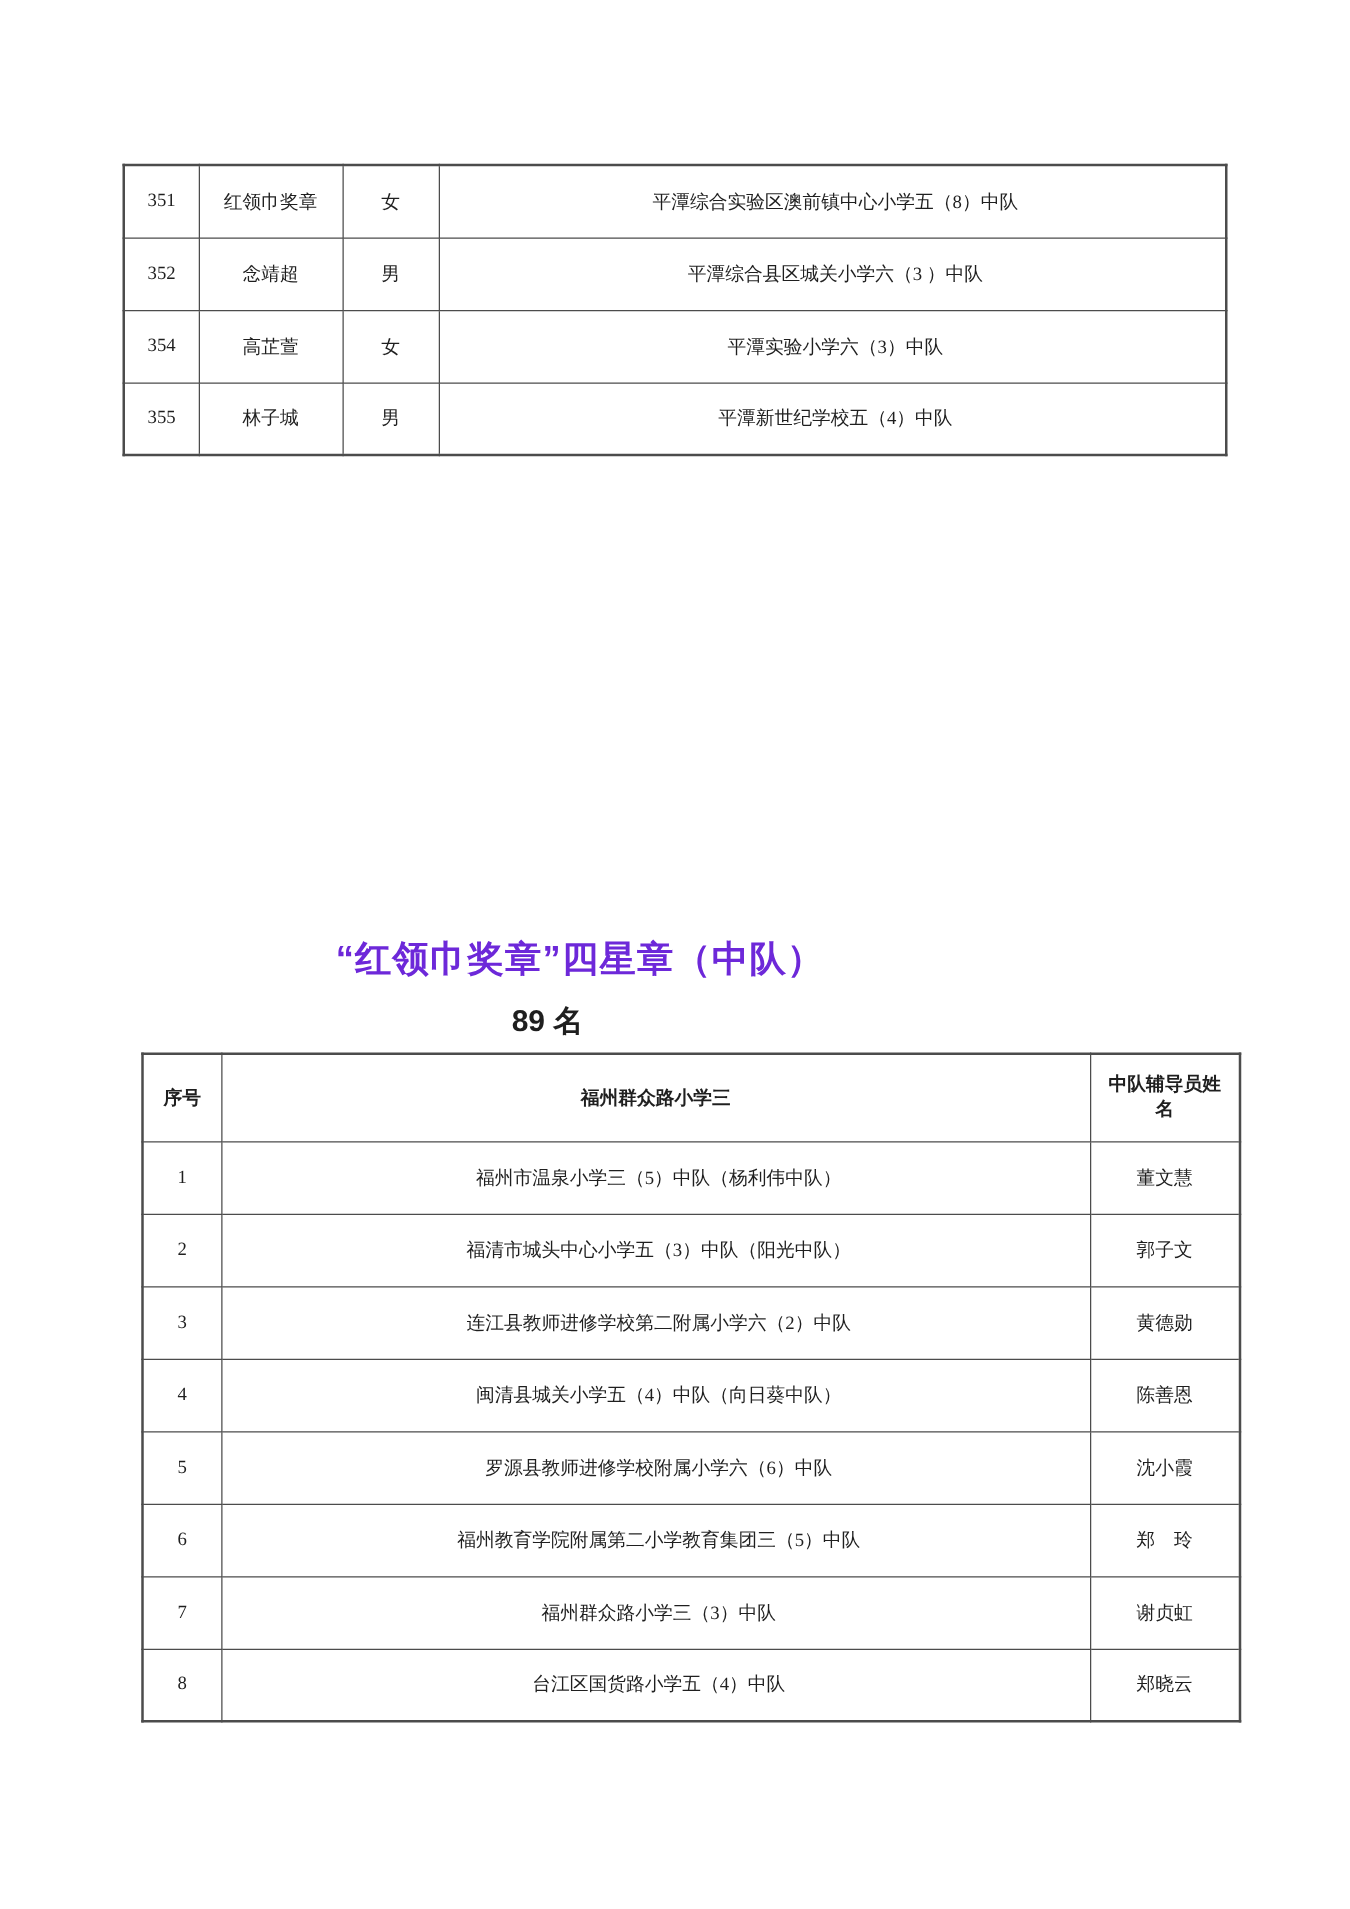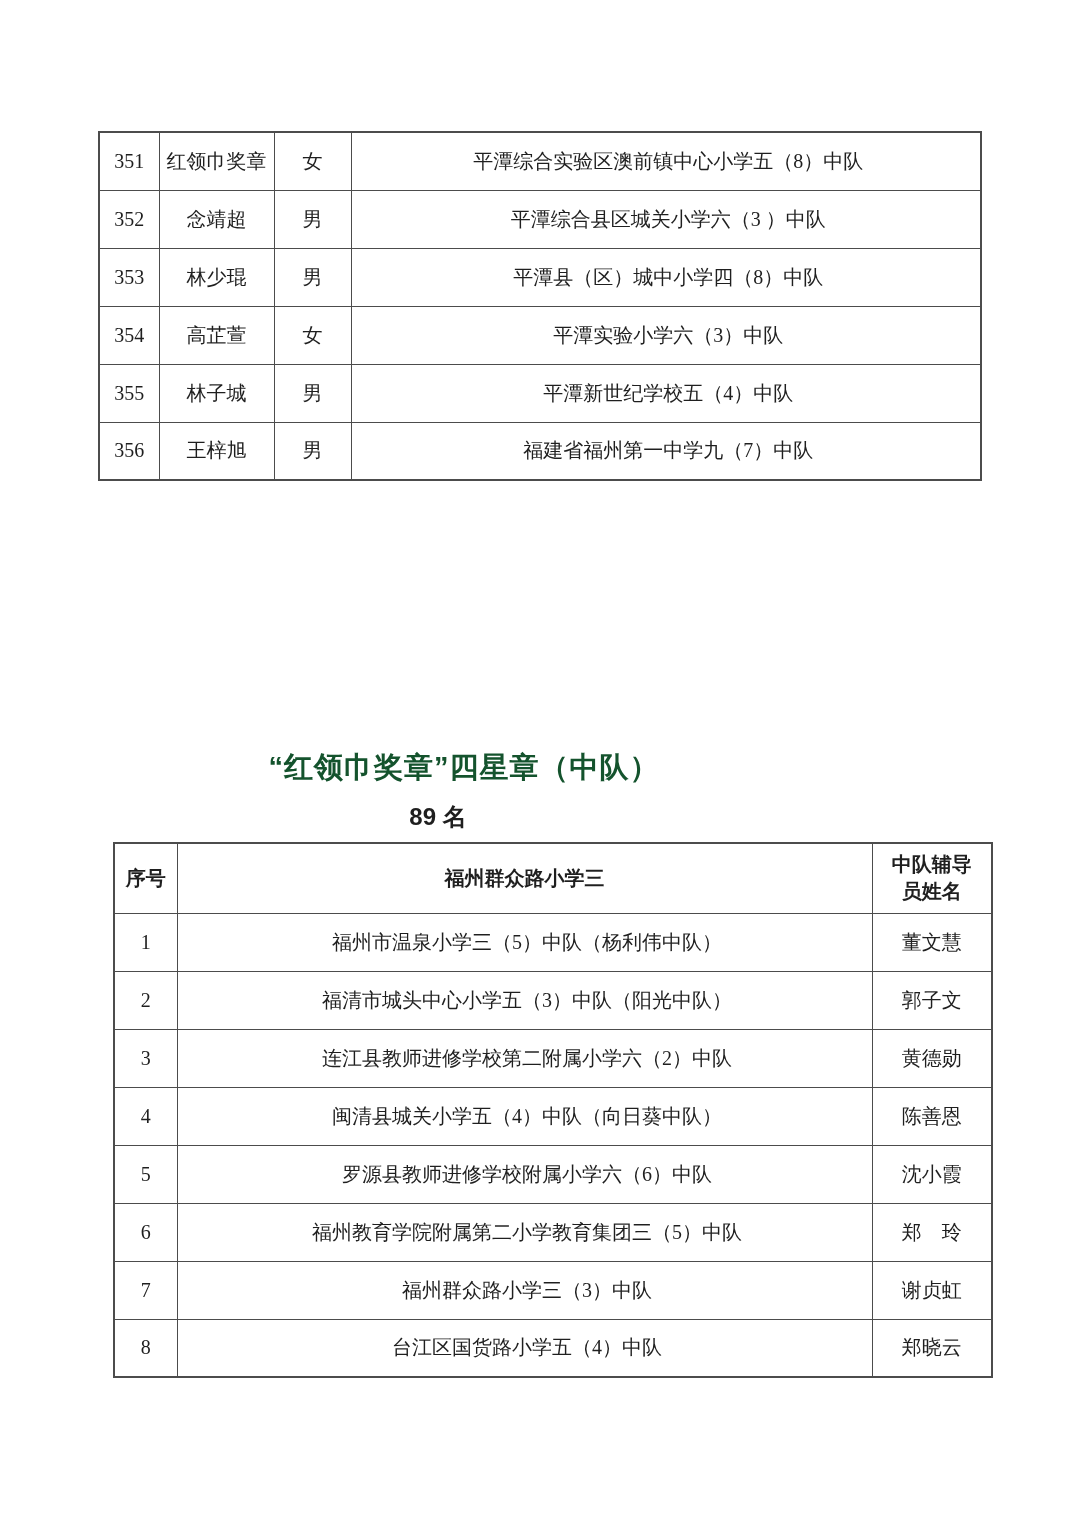--- a/index.html
+++ b/index.html
@@ -17,21 +17,21 @@
     color: #1f1f1f;
   }
   table.doc-table {
     border-collapse: collapse;
     table-layout: fixed;
     position: absolute;
     background: #ffffff;
   }
   table.doc-table td, table.doc-table th {
     border: 1px solid #4c4c4c;
-    font-size: 20px;
+    font-size: 15px;
     font-weight: normal;
     color: #1f1f1f;
     vertical-align: middle;
     text-align: center;
     padding: 0;
     overflow: hidden;
   }
   table.doc-table {
     border: 2px solid #4c4c4c;
   }
@@ -65,21 +65,21 @@
   }
   .section-title {
     position: absolute;
     left: 0;
     top: 748px;
     width: 928px;
     text-align: center;
     font-family: "Liberation Sans", sans-serif;
     font-weight: bold;
     font-size: 29px;
-    color: #14532d;
+    color: #6d28d9;
     letter-spacing: 1px;
   }
   .section-count {
     position: absolute;
     left: 0;
     top: 801px;
     width: 876px;
     text-align: center;
     font-family: "Liberation Sans", sans-serif;
     font-weight: bold;
@@ -106,42 +106,30 @@
         <td>女</td>
         <td class="cell-left">平潭综合实验区澳前镇中心小学五（8）中队</td>
       </tr>
       <tr>
         <td>352</td>
         <td>念靖超</td>
         <td>男</td>
         <td class="cell-left">平潭综合县区城关小学六（3 ）中队</td>
       </tr>
       <tr>
-        <td>353</td>
-        <td>林少琨</td>
-        <td>男</td>
-        <td class="cell-left">平潭县（区）城中小学四（8）中队</td>
-      </tr>
-      <tr>
         <td>354</td>
         <td>高芷萱</td>
         <td>女</td>
         <td class="cell-left">平潭实验小学六（3）中队</td>
       </tr>
       <tr>
         <td>355</td>
         <td>林子城</td>
         <td>男</td>
         <td class="cell-left">平潭新世纪学校五（4）中队</td>
-      </tr>
-      <tr>
-        <td>356</td>
-        <td>王梓旭</td>
-        <td>男</td>
-        <td class="cell-left">福建省福州第一中学九（7）中队</td>
       </tr>
     </tbody>
   </table>
 
   <div class="section-title">“红领巾奖章”四星章（中队）</div>
   <div class="section-count">89 名</div>
 
   <table class="doc-table" id="table-squads">
     <colgroup>
       <col style="width:63px">

